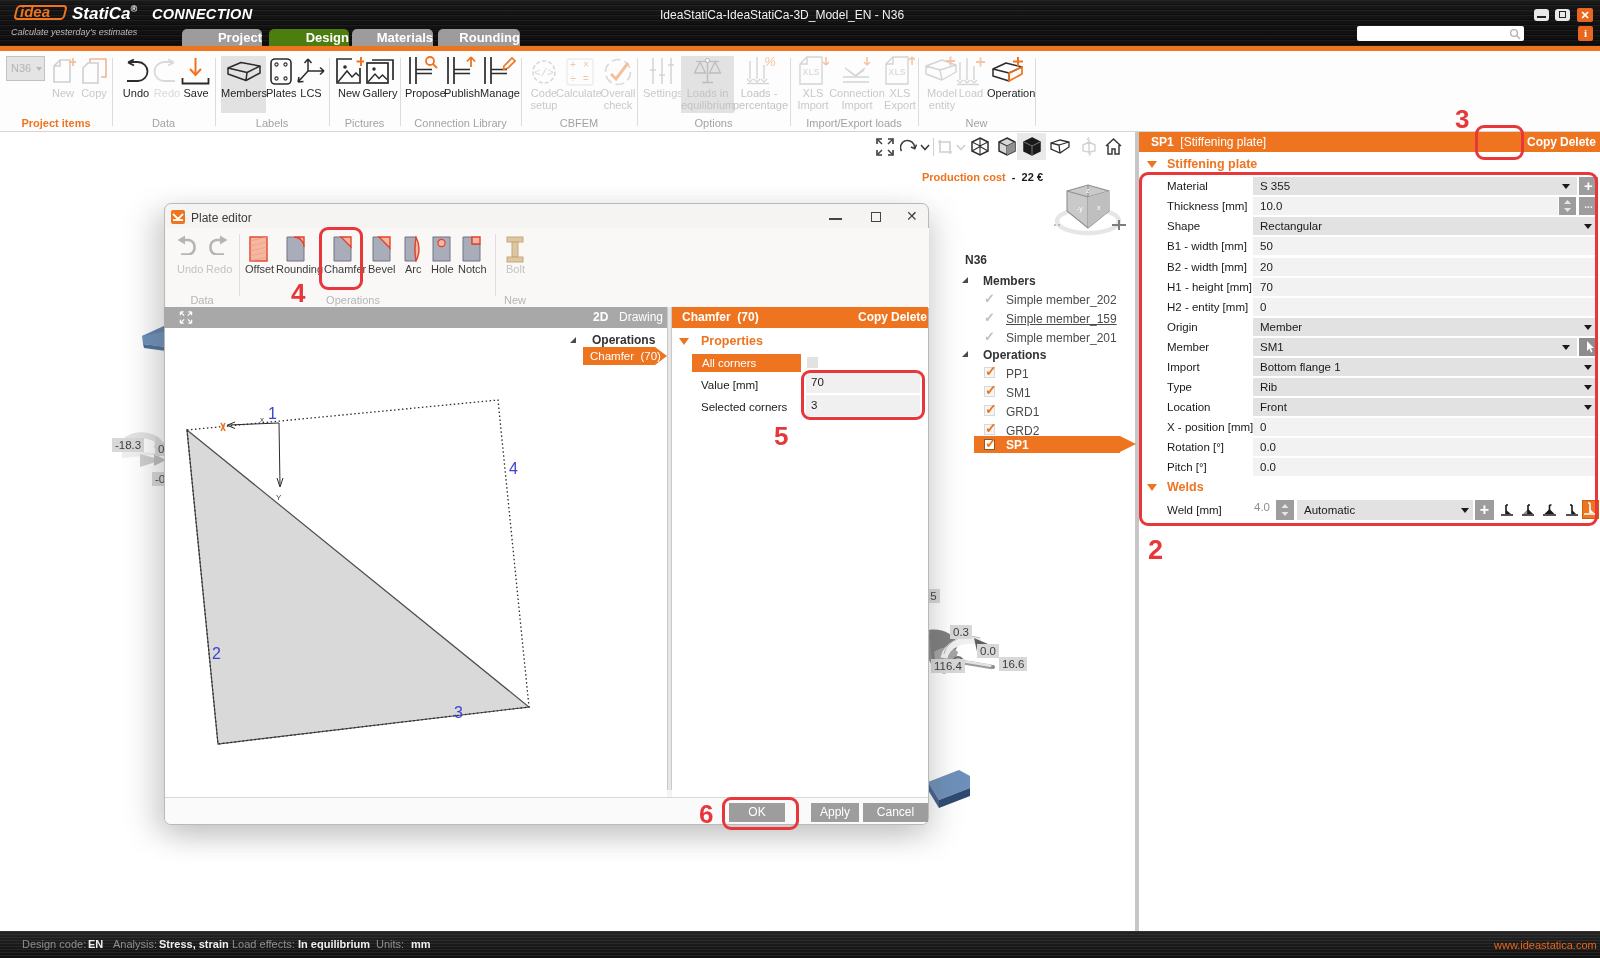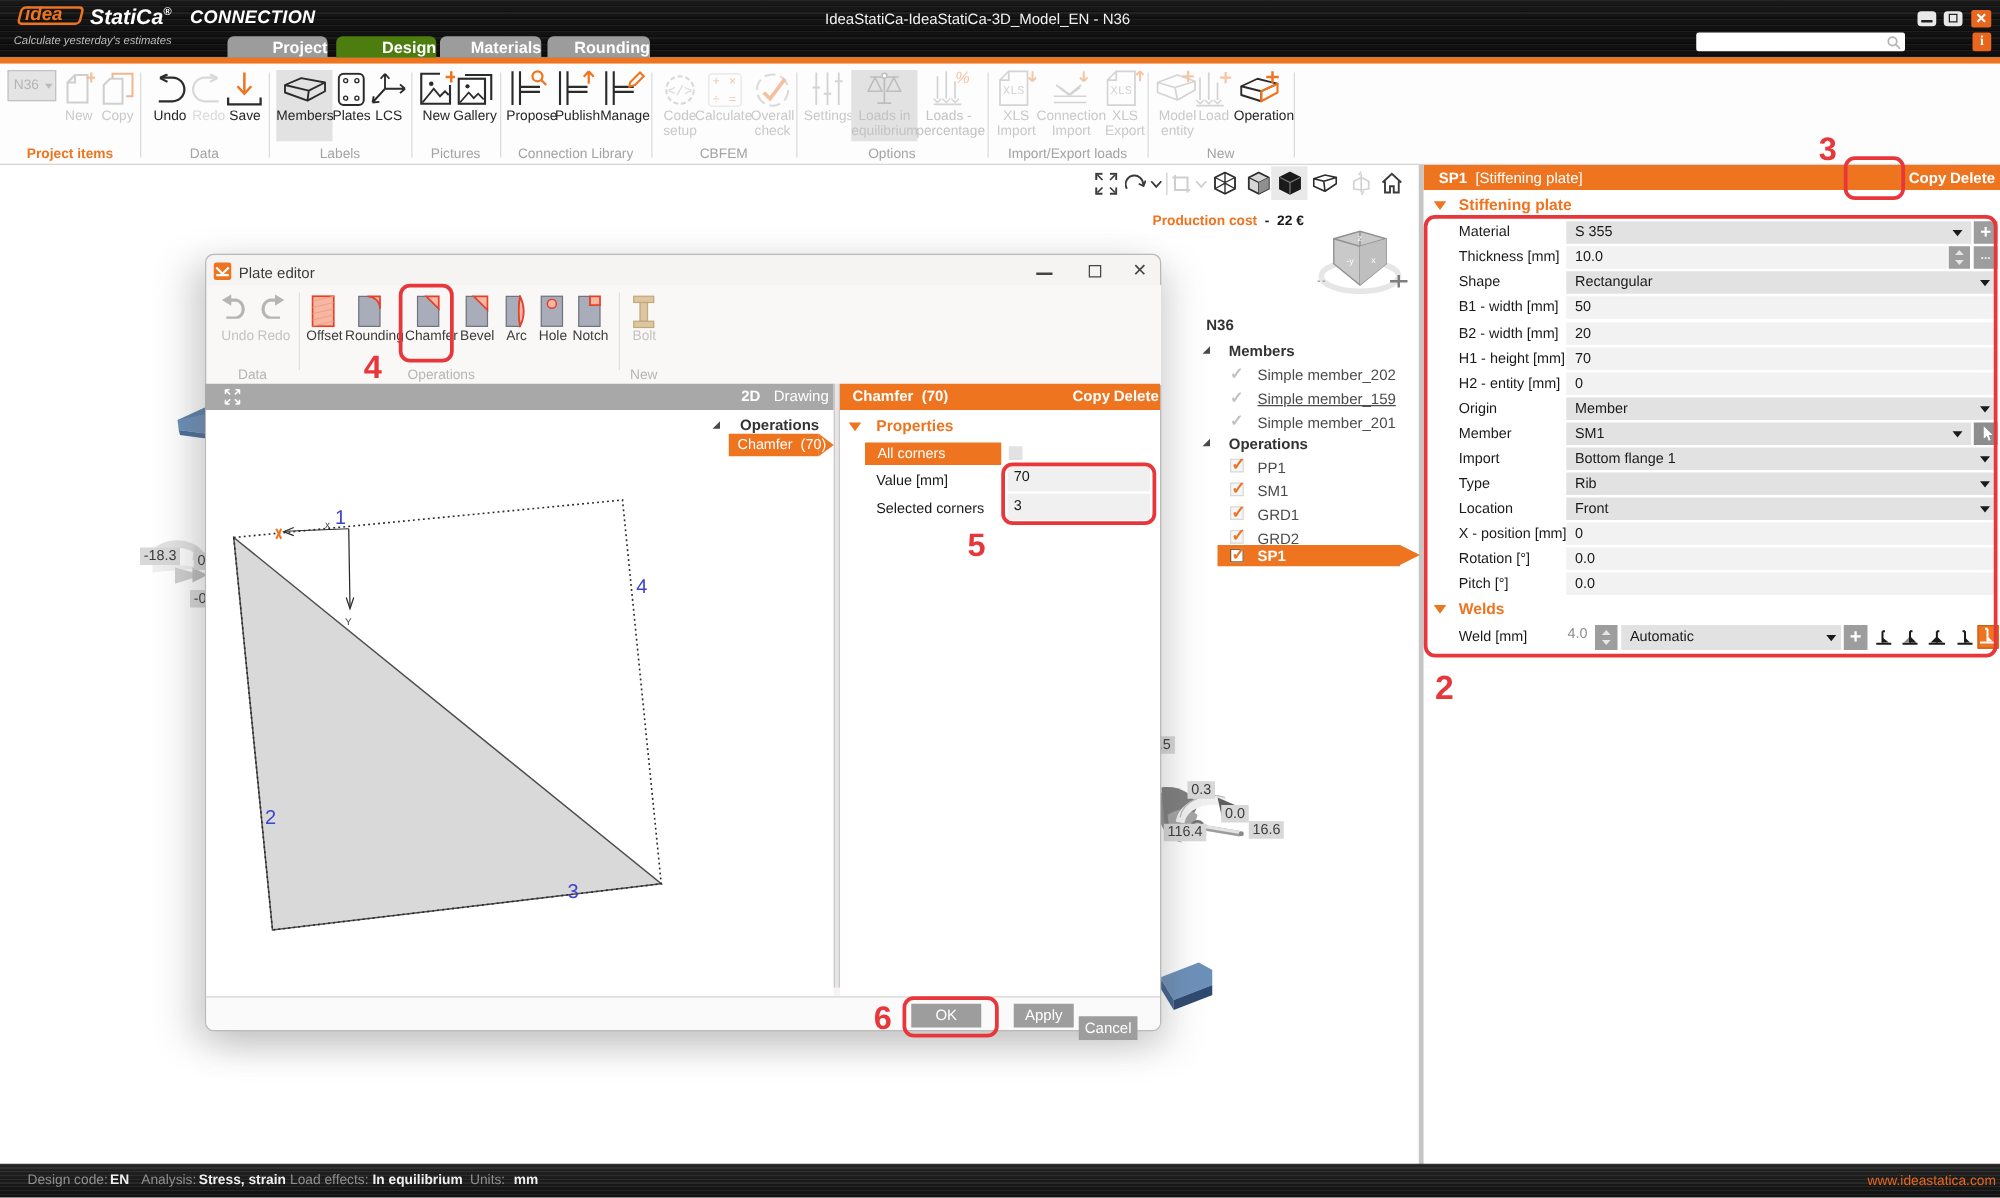--- a/index.html
+++ b/index.html
@@ -641,21 +641,21 @@
 <div class="abs" style="left:702px;top:357px;font-size:11.5px;color:#fff;">All corners</div>
 <div class="abs" style="left:807px;top:357px;width:11px;height:11px;background:#e2e2e2;"></div>
 <div class="abs" style="left:701px;top:379px;font-size:11.5px;color:#1a1a1a;">Value [mm]</div>
 <div class="abs" style="left:806px;top:372px;width:114px;height:21px;background:#f0f0f0;font-size:11.5px;line-height:21px;padding-left:5px;color:#1a1a1a;">70</div>
 <div class="abs" style="left:701px;top:401px;font-size:11.5px;color:#1a1a1a;">Selected corners</div>
 <div class="abs" style="left:806px;top:395px;width:114px;height:21px;background:#f0f0f0;font-size:11.5px;line-height:21px;padding-left:5px;color:#1a1a1a;">3</div>
 
 <div class="abs" style="left:165px;top:797px;width:763px;height:1px;background:#d8d8d8;"></div>
 <div class="btn" style="left:729px;top:803px;width:56px;">OK</div>
 <div class="btn" style="left:811px;top:803px;width:48px;">Apply</div>
-<div class="btn" style="left:863px;top:803px;width:47px;margin-top:10px;">Cancel</div>
+<div class="btn" style="left:863px;top:803px;width:65px;">Cancel</div>
 
 <div class="ann" style="left:1475px;top:125px;width:49px;height:35px;border-width:3.5px;"></div>
 <div class="annum" style="left:1455px;top:104px;font-size:26px;">3</div>
 <div class="ann" style="left:1139px;top:172px;width:459px;height:354px;"></div>
 <div class="annum" style="left:1148px;top:535px;font-size:27px;">2</div>
 <div class="ann" style="left:319px;top:227px;width:44px;height:63px;border-width:3.5px;"></div>
 <div class="annum" style="left:291px;top:278px;font-size:26px;">4</div>
 <div class="ann" style="left:801px;top:370px;width:124px;height:50px;"></div>
 <div class="annum" style="left:774px;top:421px;font-size:26px;">5</div>
 <div class="ann" style="left:722px;top:797px;width:77px;height:33px;border-width:3.5px;"></div>

